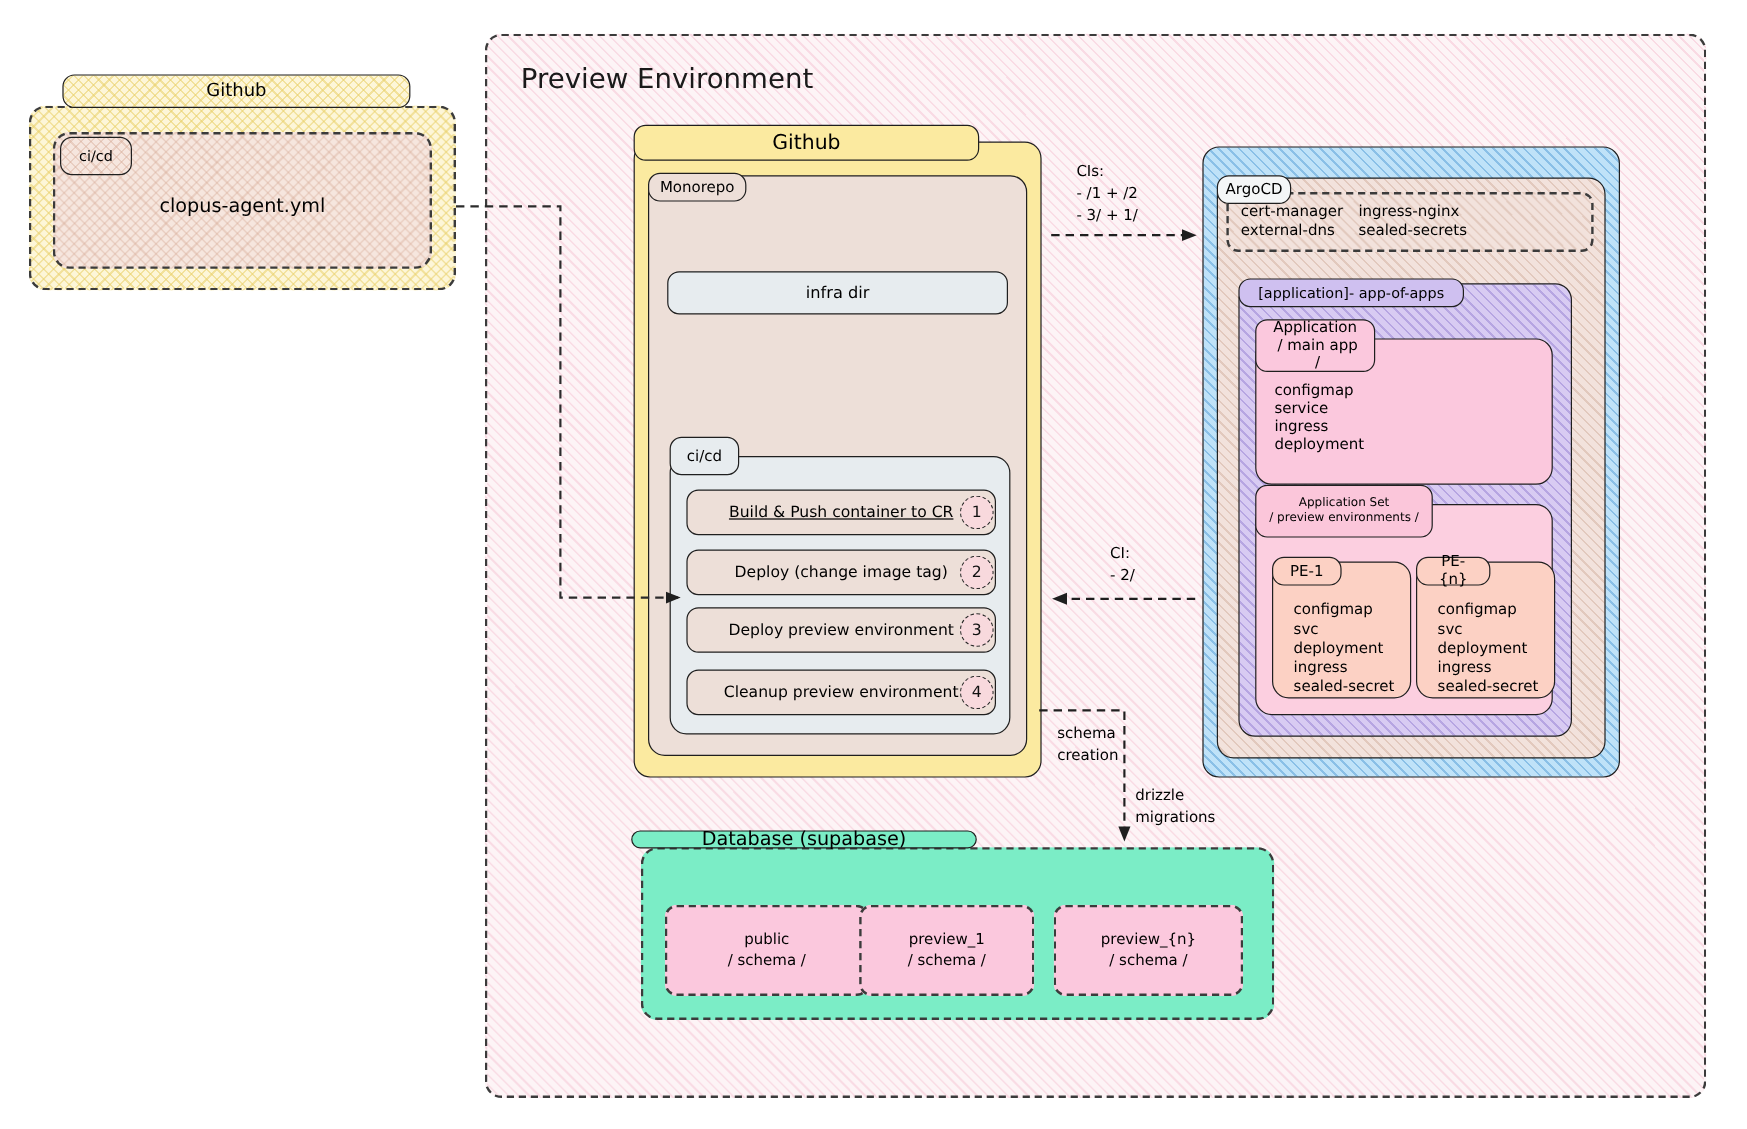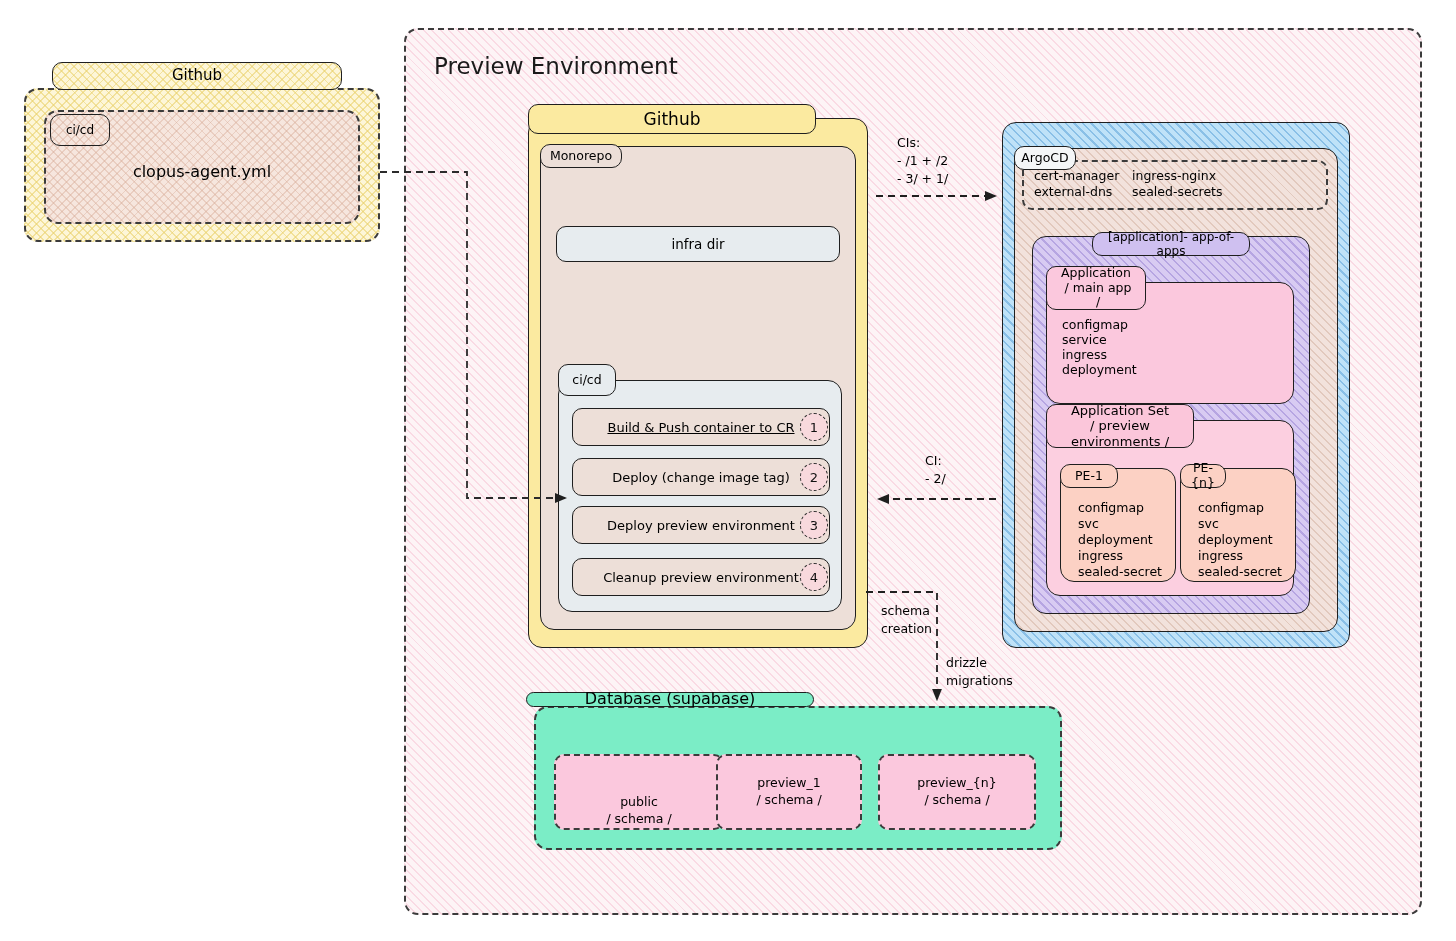--- a/index.html
+++ b/index.html
@@ -162,68 +162,68 @@
     <span>ArgoCD</span>
   </div>
   <div class="box hatch-tan2 r14" style="left:1014px; top:148px; width:324px; height:484px;"></div>
 
   <div class="box dashed hatch-tan2 r10" style="left:1022px; top:160px; width:306px; height:50px;"></div>
   <div class="label" style="left:1034px; top:168px; font-size:12.5px;">cert-manager</div>
   <div class="label" style="left:1132px; top:168px; font-size:12.5px;">ingress-nginx</div>
   <div class="label" style="left:1034px; top:184px; font-size:12.5px;">external-dns</div>
   <div class="label" style="left:1132px; top:184px; font-size:12.5px;">sealed-secrets</div>
 
-  <div class="tab fill-purtab r10" style="left:1092px; top:232px; width:158px; height:24px; font-size:12px; z-index:9;">
+  <div class="tab fill-purtab r10" style="left:1032px; top:232px; width:188px; height:24px; font-size:12px; z-index:9;">
     <span>[application]- app-of-apps</span>
   </div>
   <div class="box hatch-purple r14" style="left:1032px; top:236px; width:278px; height:378px;"></div>
 
   <div class="tab fill-pink" style="left:1046px; top:266px; width:100px; height:44px; font-size:12.5px; z-index:10; flex-direction:column; align-items:flex-start; padding-left:14px;">
     <span>Application</span>
     <span>/ main app /</span>
   </div>
   <div class="box fill-pink r14" style="left:1046px; top:282px; width:248px; height:122px;"></div>
   <div class="label" style="left:1062px; top:317px; font-size:12.5px;">configmap</div>
   <div class="label" style="left:1062px; top:332px; font-size:12.5px;">service</div>
   <div class="label" style="left:1062px; top:347px; font-size:12.5px;">ingress</div>
   <div class="label" style="left:1062px; top:362px; font-size:12.5px;">deployment</div>
 
-  <div class="tab fill-pink2" style="left:1046px; top:404px; width:148px; height:44px; font-size:13px; z-index:10; flex-direction:column;">
+  <div class="tab fill-pink2" style="left:1046px; top:404px; width:148px; height:44px; font-size:10px; z-index:10; flex-direction:column;">
     <span>Application Set</span>
     <span>/ preview environments /</span>
   </div>
   <div class="box fill-pinkpale r14" style="left:1046px; top:420px; width:248px; height:176px;"></div>
 
   <div class="tab fill-salmon r10" style="left:1060px; top:464px; width:58px; height:24px; font-size:12.5px; z-index:11;">
     <span>PE-1</span>
   </div>
   <div class="box fill-salmon r14" style="left:1060px; top:468px; width:116px; height:114px;"></div>
   <div class="label" style="left:1078px; top:500px; font-size:12.5px;">configmap</div>
   <div class="label" style="left:1078px; top:516px; font-size:12.5px;">svc</div>
   <div class="label" style="left:1078px; top:532px; font-size:12.5px;">deployment</div>
   <div class="label" style="left:1078px; top:548px; font-size:12.5px;">ingress</div>
   <div class="label" style="left:1078px; top:564px; font-size:12.5px;">sealed-secret</div>
 
-  <div class="tab fill-salmon r10" style="left:1180px; top:464px; width:46px; height:24px; font-size:12.5px; z-index:11;">
+  <div class="tab fill-salmon r10" style="left:1180px; top:464px; width:62px; height:24px; font-size:12.5px; z-index:11;">
     <span>PE-{n}</span>
   </div>
   <div class="box fill-salmon r14" style="left:1180px; top:468px; width:116px; height:114px;"></div>
   <div class="label" style="left:1198px; top:500px; font-size:12.5px;">configmap</div>
   <div class="label" style="left:1198px; top:516px; font-size:12.5px;">svc</div>
   <div class="label" style="left:1198px; top:532px; font-size:12.5px;">deployment</div>
   <div class="label" style="left:1198px; top:548px; font-size:12.5px;">ingress</div>
   <div class="label" style="left:1198px; top:564px; font-size:12.5px;">sealed-secret</div>
 
   <div class="tab fill-green" style="left:526px; top:692px; width:288px; height:15px; font-size:16px;">
     <span>Database (supabase)</span>
   </div>
   <div class="box dashed fill-greenbg r14" style="left:534px; top:706px; width:528px; height:144px;"></div>
 
   <div class="box dashed fill-pink r10" style="left:554px; top:754px; width:170px; height:76px; flex-direction:column;
-              display:flex; align-items:center; justify-content:flex-end; font-size:12.5px; line-height:1.35;">
+              display:flex; align-items:center; justify-content:center; font-size:12.5px; line-height:1.35;">
     <span>public</span>
     <span>/ schema /</span>
   </div>
   <div class="box dashed fill-pink r10" style="left:716px; top:754px; width:146px; height:76px; flex-direction:column;
               display:flex; align-items:center; justify-content:center; font-size:12.5px; line-height:1.35;">
     <span>preview_1</span>
     <span>/ schema /</span>
   </div>
   <div class="box dashed fill-pink r10" style="left:878px; top:754px; width:158px; height:76px; flex-direction:column;
               display:flex; align-items:center; justify-content:center; font-size:12.5px; line-height:1.35;">

